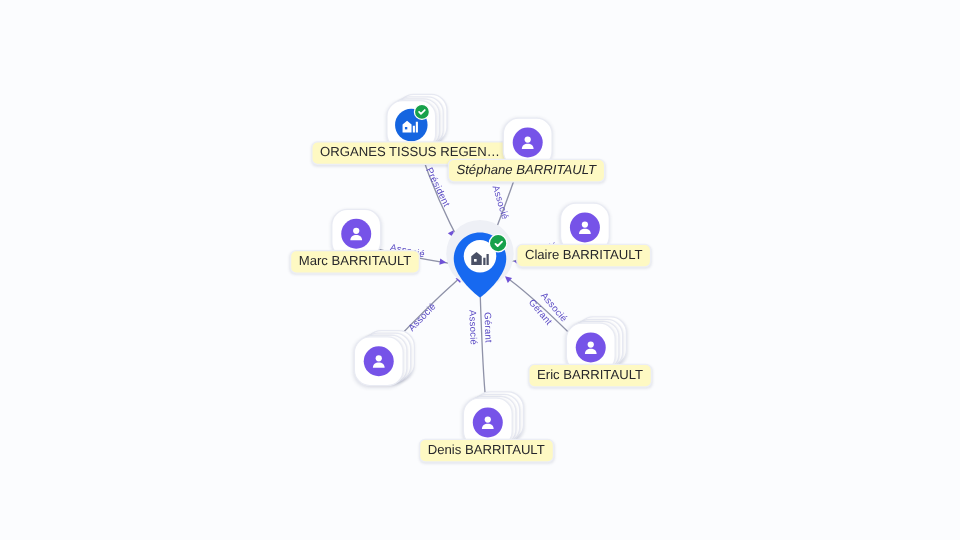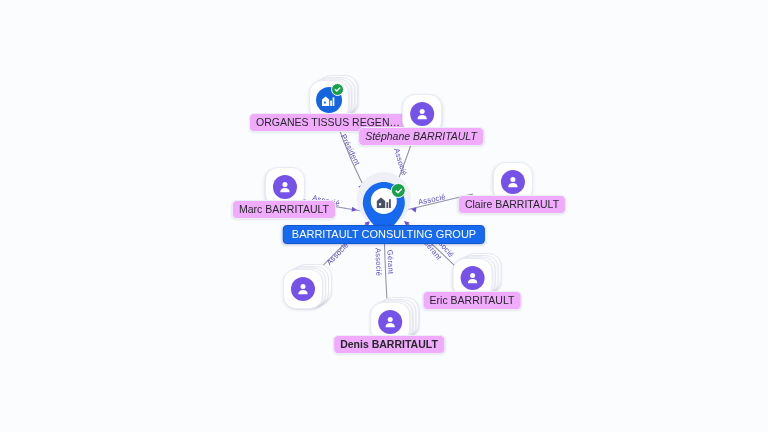--- a/index.html
+++ b/index.html
@@ -114,21 +114,21 @@
     right: 3px;
     top: 3px;
     display: flex;
     align-items: center;
     justify-content: center;
   }
   .check-badge svg { display: block; }
 
   .node-label {
     margin-top: -5px;
-    background: #f0abfc;
+    background: #fef9c3;
     border: 1px solid #eceef5;
     border-radius: 5px;
     padding: 2px 6px 3px 6px;
     font-size: 10.5px;
     color: #27272b;
     white-space: nowrap;
     box-shadow: 0 1px 2px rgba(40,50,90,.10);
     position: relative;
     z-index: 4;
   }
@@ -289,21 +289,21 @@
             <div class="avatar-circle">
               <svg width="14" height="14" viewBox="0 0 14 14" xmlns="http://www.w3.org/2000/svg">
                 <circle cx="7" cy="4.6" r="2.5" fill="#ffffff"></circle>
                 <path d="M2.3 12.2 C2.3 9.3 4.4 8 7 8 C9.6 8 11.7 9.3 11.7 12.2 Z" fill="#ffffff"></path>
               </svg>
             </div>
           </div>
         </div>
         <div class="node-label">Marc BARRITAULT</div>
       </div>
-      <div class="node" style="left: 512px; top: 188px; text-align: right;">
+      <div class="node" style="left: 467px; top: 188px; text-align: right;">
         <div class="node-card-wrap">
           <div class="node-card">
             <div class="avatar-circle">
               <svg width="14" height="14" viewBox="0 0 14 14" xmlns="http://www.w3.org/2000/svg">
                 <circle cx="7" cy="4.6" r="2.5" fill="#ffffff"></circle>
                 <path d="M2.3 12.2 C2.3 9.3 4.4 8 7 8 C9.6 8 11.7 9.3 11.7 12.2 Z" fill="#ffffff"></path>
               </svg>
             </div>
           </div>
         </div>
@@ -333,21 +333,21 @@
             <div class="avatar-circle">
               <svg width="14" height="14" viewBox="0 0 14 14" xmlns="http://www.w3.org/2000/svg">
                 <circle cx="7" cy="4.6" r="2.5" fill="#ffffff"></circle>
                 <path d="M2.3 12.2 C2.3 9.3 4.4 8 7 8 C9.6 8 11.7 9.3 11.7 12.2 Z" fill="#ffffff"></path>
               </svg>
             </div>
           </div>
         </div>
         <div class="node-label">Eric BARRITAULT</div>
       </div>
-      <div class="node" style="left: 389px; top: 328px; font-weight: bold;">
+      <div class="node" style="left: 389px; top: 344px;">
         <div class="node-card-wrap">
           <div class="stack-card s3"></div>
           <div class="stack-card s2"></div>
           <div class="stack-card s1"></div>
           <div class="node-card">
             <div class="avatar-circle">
               <svg width="14" height="14" viewBox="0 0 14 14" xmlns="http://www.w3.org/2000/svg">
                 <circle cx="7" cy="4.6" r="2.5" fill="#ffffff"></circle>
                 <path d="M2.3 12.2 C2.3 9.3 4.4 8 7 8 C9.6 8 11.7 9.3 11.7 12.2 Z" fill="#ffffff"></path>
               </svg>
@@ -371,16 +371,15 @@
           <rect x="10.6" y="8.2" width="1.8" height="5.8" fill="#4a5065"></rect>
           <rect x="13.2" y="5.2" width="1.8" height="8.8" fill="#4a5065"></rect>
         </svg>
       </div>
       <div class="pin-check">
         <svg width="8" height="8" viewBox="0 0 8 8" xmlns="http://www.w3.org/2000/svg">
           <path d="M1.4 4.1 L3.1 5.8 L6.6 2.3" fill="none" stroke="#ffffff" stroke-width="1.5" stroke-linecap="round" stroke-linejoin="round"></path>
         </svg>
       </div>
     </div>
-    <div id="center-label">BARRITAULT CONSULTING GROUP</div>
   </div>
 
 </div>
 
 </body></html>

